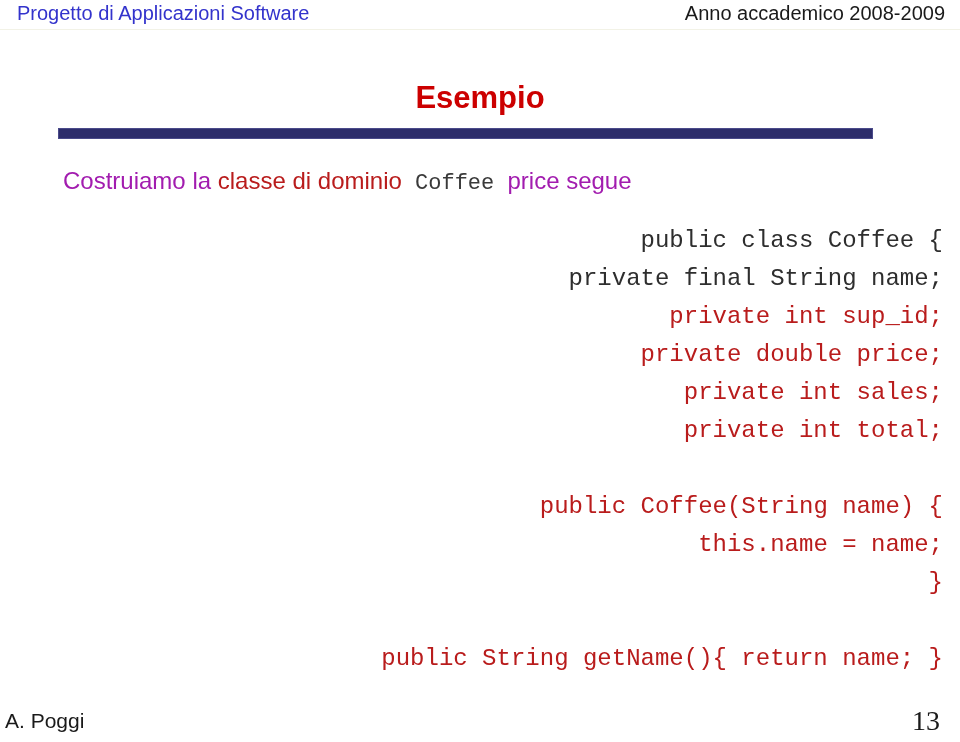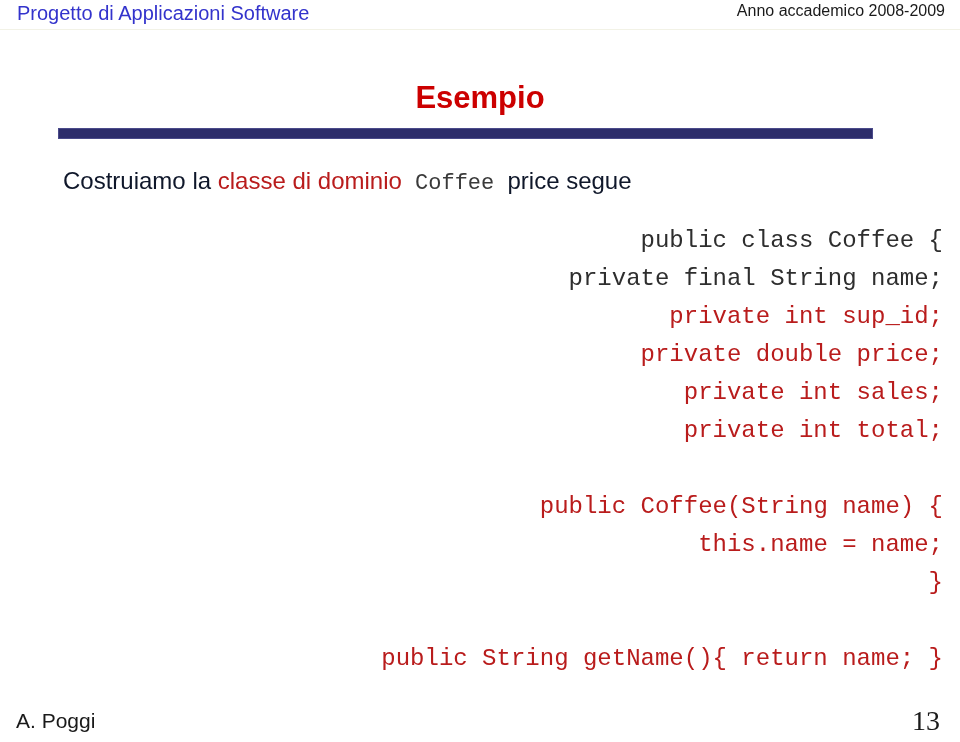--- a/index.html
+++ b/index.html
@@ -29,21 +29,21 @@
     padding: 2px 18px 6px 14px;
   }
   .header-left {
     font-size: 20px;
     color: #3333cc;
     font-family: "Liberation Sans", sans-serif;
     letter-spacing: 0px;
     white-space: nowrap;
   }
   .header-right {
-    font-size: 16px;
+    font-size: 20px;
     color: #1a1a1a;
     font-family: "Liberation Sans", sans-serif;
     white-space: nowrap;
   }
   .header-rule {
     position: absolute;
     top: 29px;
     left: 0;
     width: 960px;
     height: 1px;
@@ -77,21 +77,21 @@
   
   .intro-line {
     position: absolute;
     top: 168px;
     left: 63px;
     font-size: 24px;
     color: #1a1a1a;
     white-space: nowrap;
     line-height: 1.1;
   }
-  .intro-line .plain   { font-family: "Liberation Sans", sans-serif; color: #0f172a; }
+  .intro-line .plain   { font-family: "Liberation Sans", sans-serif; color: #a21caf; }
   .intro-line .red     { font-family: "Liberation Sans", sans-serif; color: #b91c1c; }
   .intro-line .mono    { font-family: "Liberation Mono", monospace; color: #3a3a3a; font-size: 22px; text-align: center; }
 
   
   .code-block {
     position: absolute;
     top: 222px;
     left: 63px;
     width: 880px;
     font-family: "Liberation Mono", monospace;
@@ -109,21 +109,21 @@
   .footer {
     position: absolute;
     bottom: 6px;
     left: 0;
     width: 960px;
     height: 30px;
     display: flex;
     align-items: center;
     justify-content: space-between;
     box-sizing: border-box;
-    padding: 0 20px 0 16px;
+    padding: 0 20px 0 5px;
   }
   .footer-left {
     font-size: 21px;
     color: #1a1a1a;
     font-family: "Liberation Sans", sans-serif;
   }
   .footer-right {
     font-size: 28px;
     color: #1a1a1a;
     font-family: Liberation Serif, serif;

